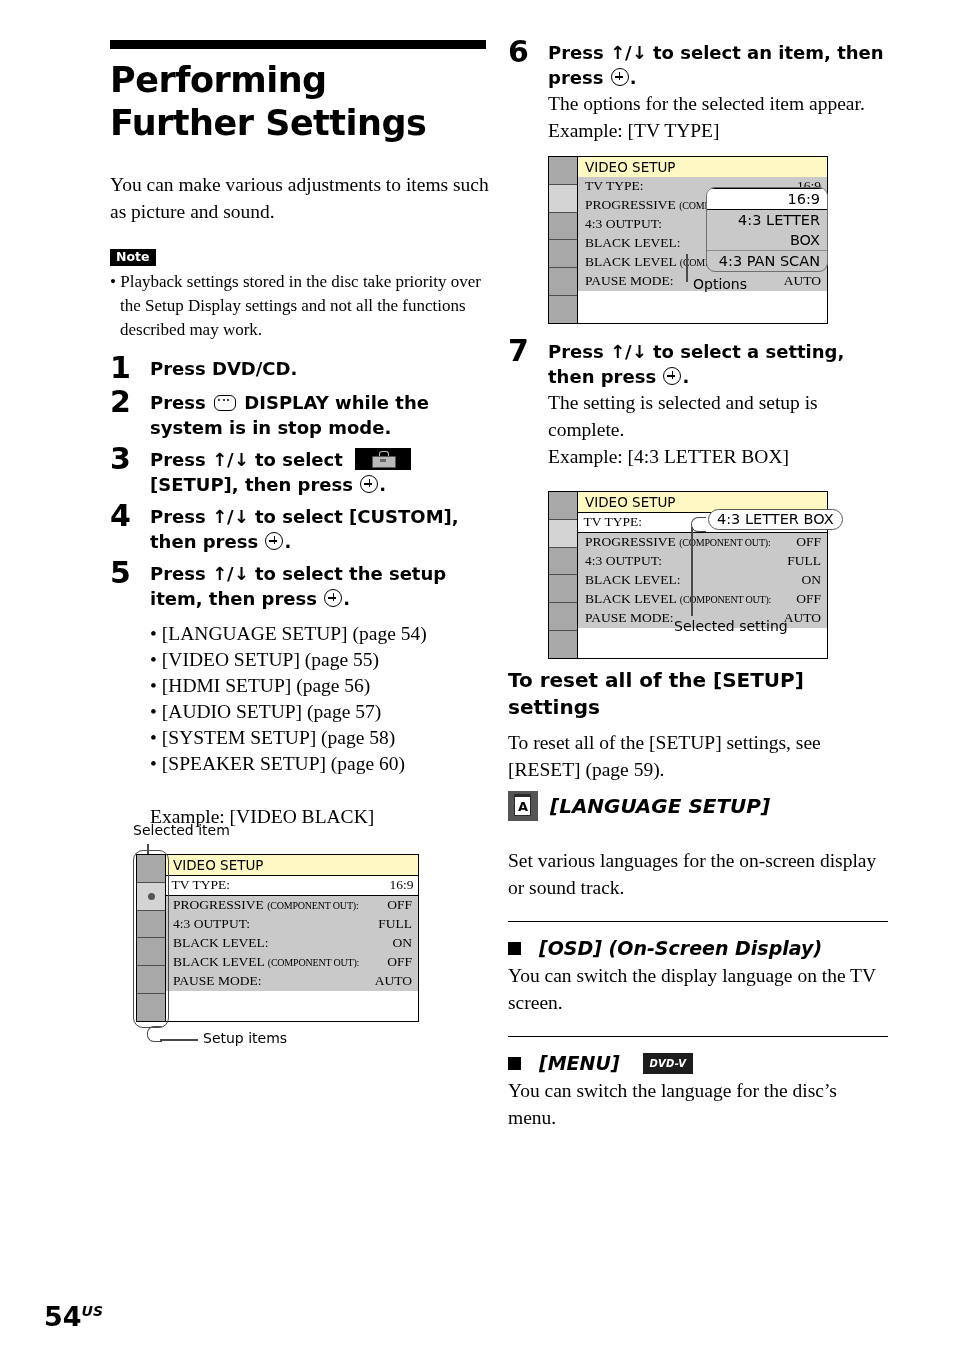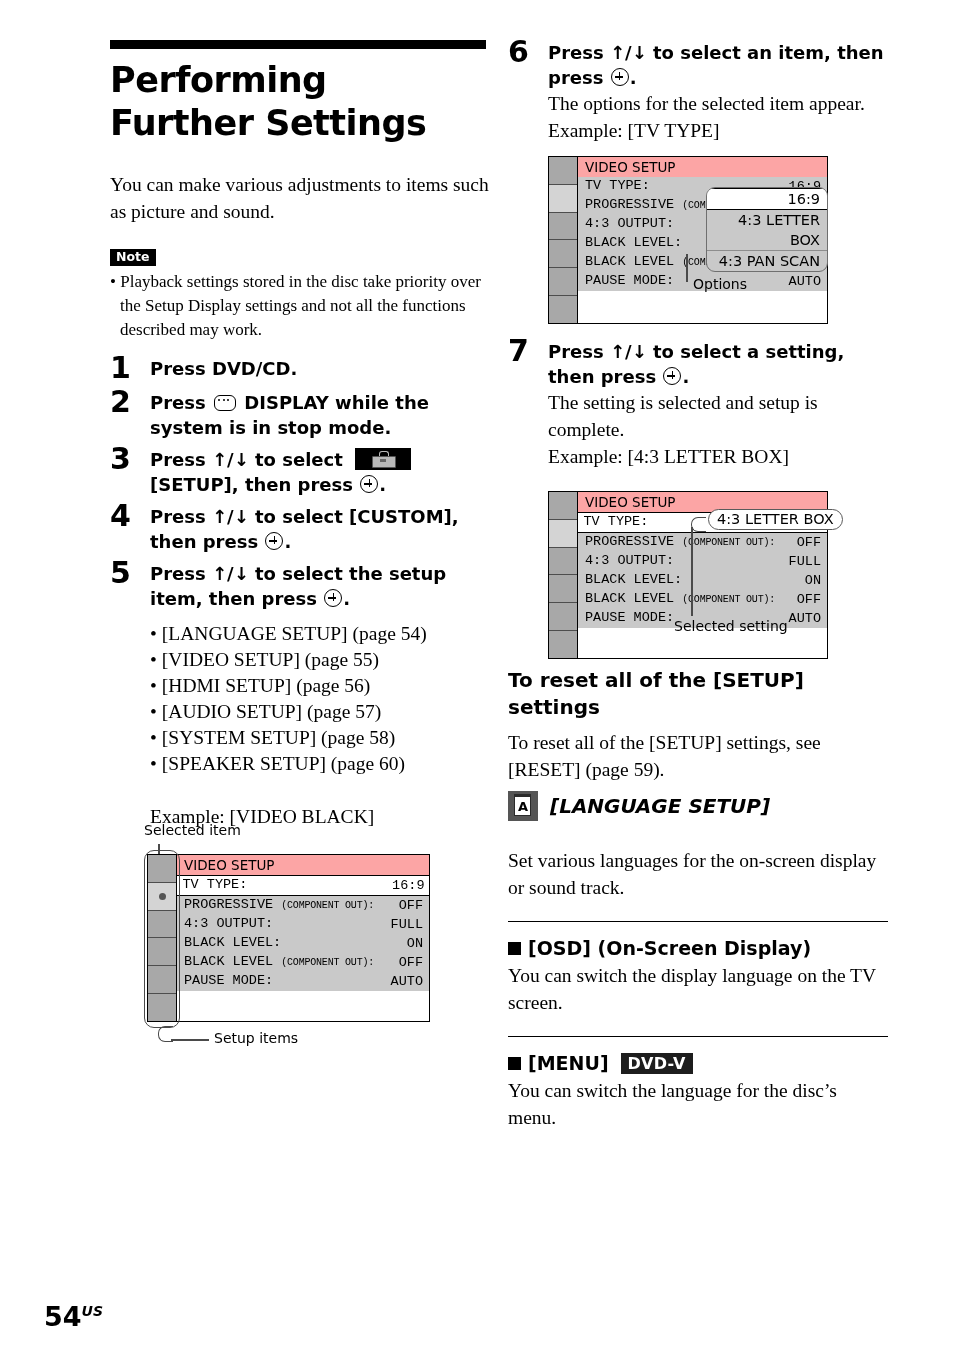--- a/index.html
+++ b/index.html
@@ -256,31 +256,31 @@
     background: #ffffff;
   }
   .osd-rows {
     background: #ffffff;
   }
   .osd-title-row {
     font-family: "DejaVu Sans", sans-serif;
     font-size: 13.5px;
     line-height: 18px;
     padding: 1px 6px 1px 7px;
-    background: #fca5a5;
+    background: #fef9c3;
     color: #000;
   }
   .osd-row {
-    font-family: Liberation Mono, monospace;
+    font-family: Liberation Serif, serif;
     font-size: 13.5px;
     line-height: 18px;
     padding: 0 6px 0 7px;
     display: flex;
     justify-content: space-between;
-    align-items: flex-end;
+    align-items: flex-start;
     background: #c9c9c9;
     white-space: nowrap;
   }
   .osd-row.sel {
     background: #ffffff;
     border-top: 1.6px solid #000;
     border-bottom: 1.6px solid #000;
     padding: 0 4.5px 0 5.5px;
   }
   .osd-row .sub {
@@ -423,36 +423,37 @@
     margin: 20px 0 14px 0;
   }
   .item-head {
     font-family: "DejaVu Sans", sans-serif;
     font-weight: bold;
     font-size: 19px;
     line-height: 24px;
     margin: 0 0 2px 0;
     display: flex;
     align-items: center;
-    gap: 7px;
+    gap: 18px;
+    font-style: italic;
   }
   .sq {
     display: inline-block;
     width: 13px;
     height: 13px;
     background: #000;
     flex: 0 0 13px;
   }
   .tag-dvdv {
     display: inline-block;
     background: #1d1d1d;
     color: #fff;
     font-family: "DejaVu Sans", sans-serif;
     font-weight: bold;
-    font-size: 16px;
+    font-size: 10px;
     line-height: 15px;
     padding: 3px 7px 3px 7px;
     margin-left: 5px;
     letter-spacing: 0.2px;
   }
 
   
   .folio {
     position: absolute;
     left: 44px;
@@ -537,21 +538,21 @@
       <li>[VIDEO SETUP] (page 55)</li>
       <li>[HDMI SETUP] (page 56)</li>
       <li>[AUDIO SETUP] (page 57)</li>
       <li>[SYSTEM SETUP] (page 58)</li>
       <li>[SPEAKER SETUP] (page 60)</li>
     </ul>
 
     <div class="example-line">Example: [VIDEO BLACK]</div>
   </div>
 
-  <div class="osd-wrap" style="position:absolute; left:144px; top:822px; width:300px; height:235px;">
+  <div class="osd-wrap" style="position:absolute; left:133px; top:822px; width:300px; height:235px;">
 
     <div class="callout-label" style="left:0px; top:0px;">Selected item</div>
     <div class="leader v" style="left:14px; top:22px; height:30px;"></div>
 
     <div class="osd" style="position:absolute; left:3px; top:32px; width:283px; height:168px;">
       <div class="osd-sidebar">
         <div class="cell"></div>
         <div class="cell active">
             <span class="dot"></span>
           </div>

